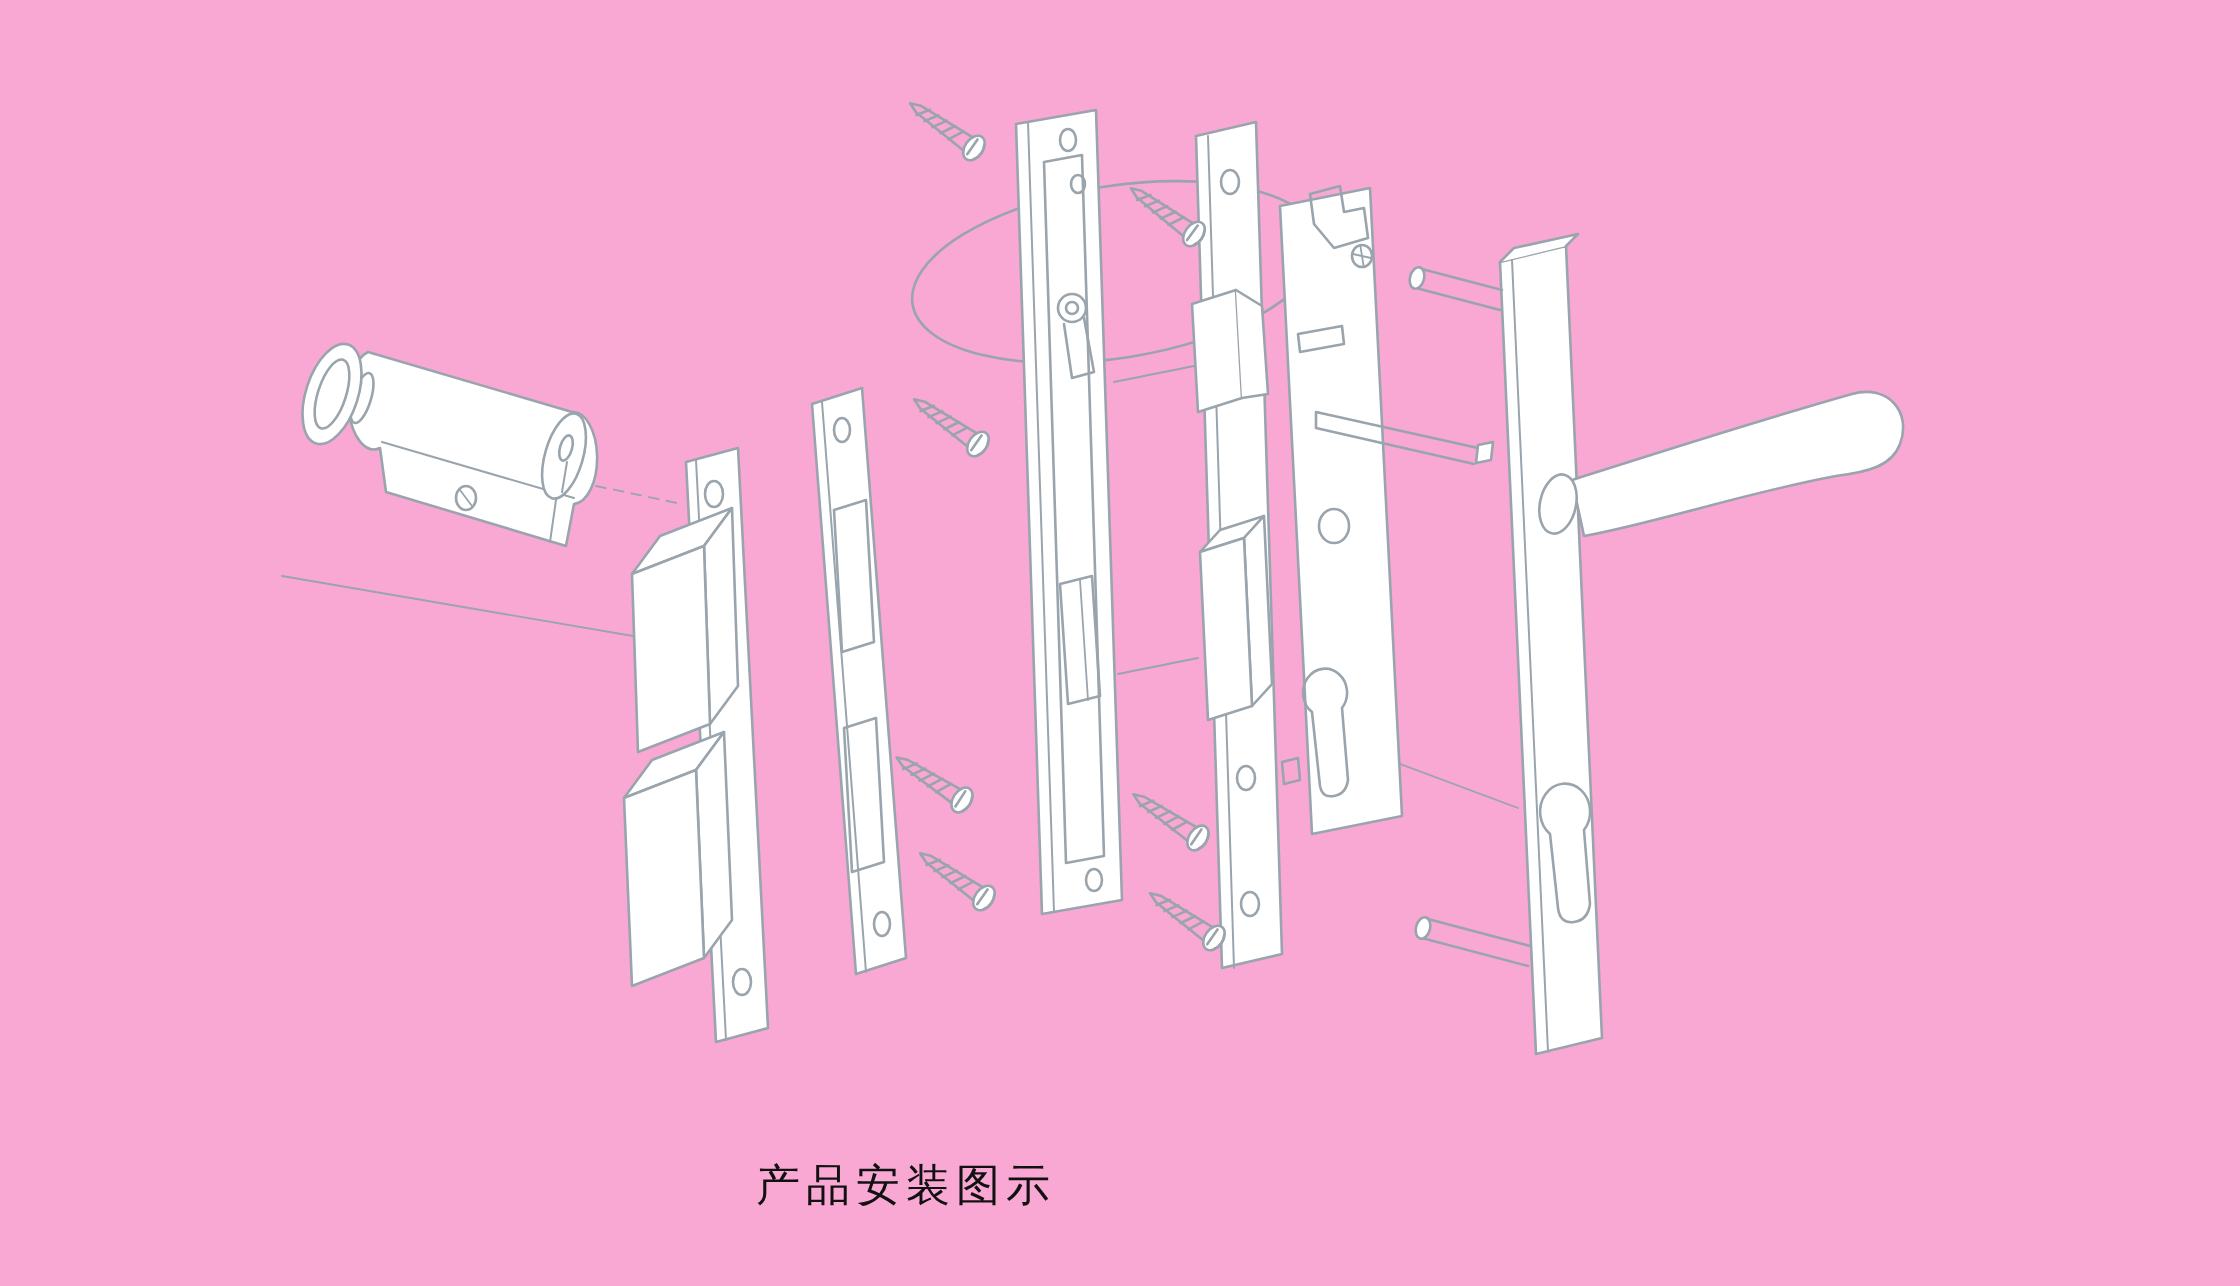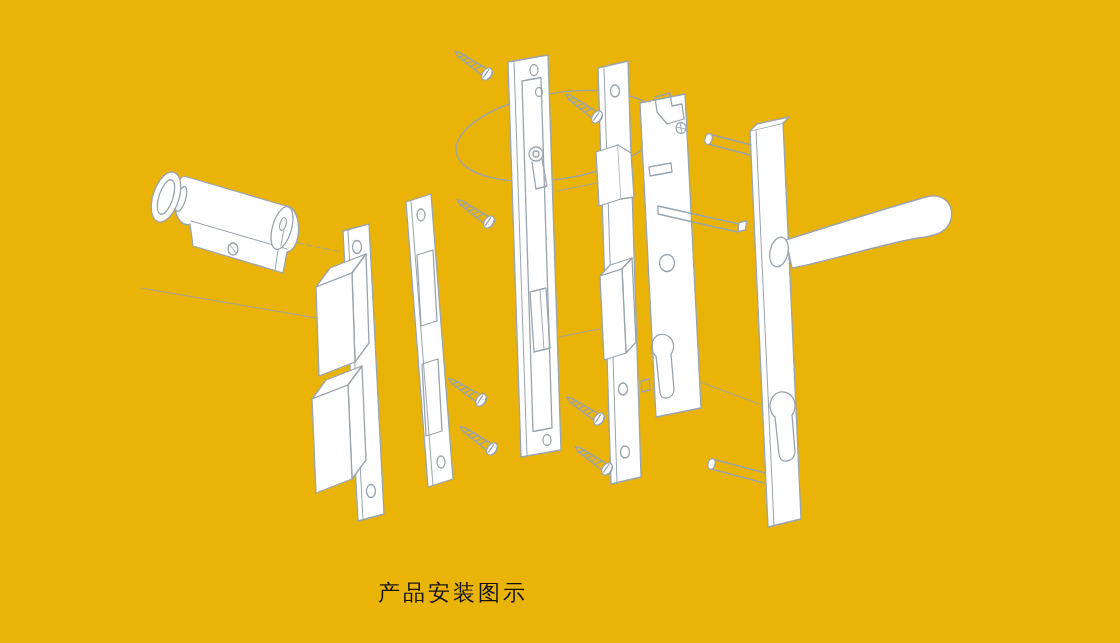--- a/index.html
+++ b/index.html
@@ -1,19 +1,19 @@
 <!DOCTYPE html>
 <html><head>
 <meta charset="utf-8">
 <style>
   html,body{margin:0;padding:0;background:#fff;}
   .stage{
     position:relative;
     width:1120px;height:643px;
-    background:#eab308;
+    background:#f9a8d4;
     overflow:hidden;
     font-family:"DejaVu Sans", sans-serif;
   }
   .stage svg{position:absolute;left:0;top:0;}
   .caption{
     position:absolute;
     left:327px;top:578px;width:252px;
     text-align:center;
     font-size:22px;
     font-weight:500;

